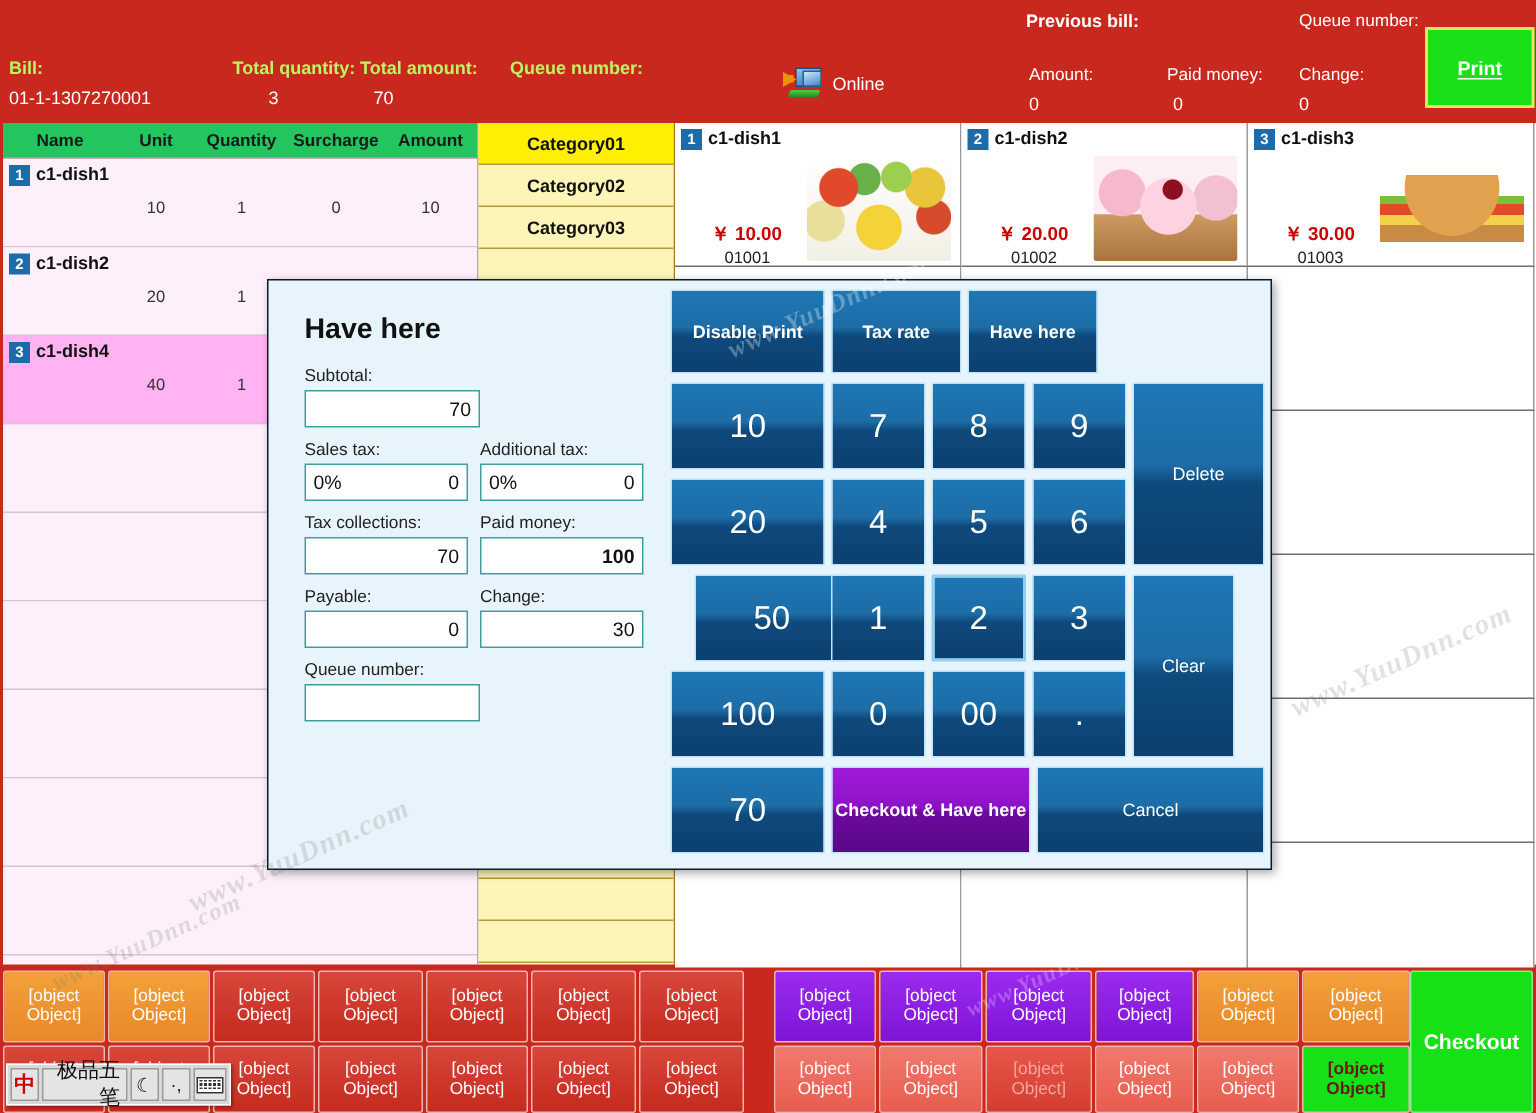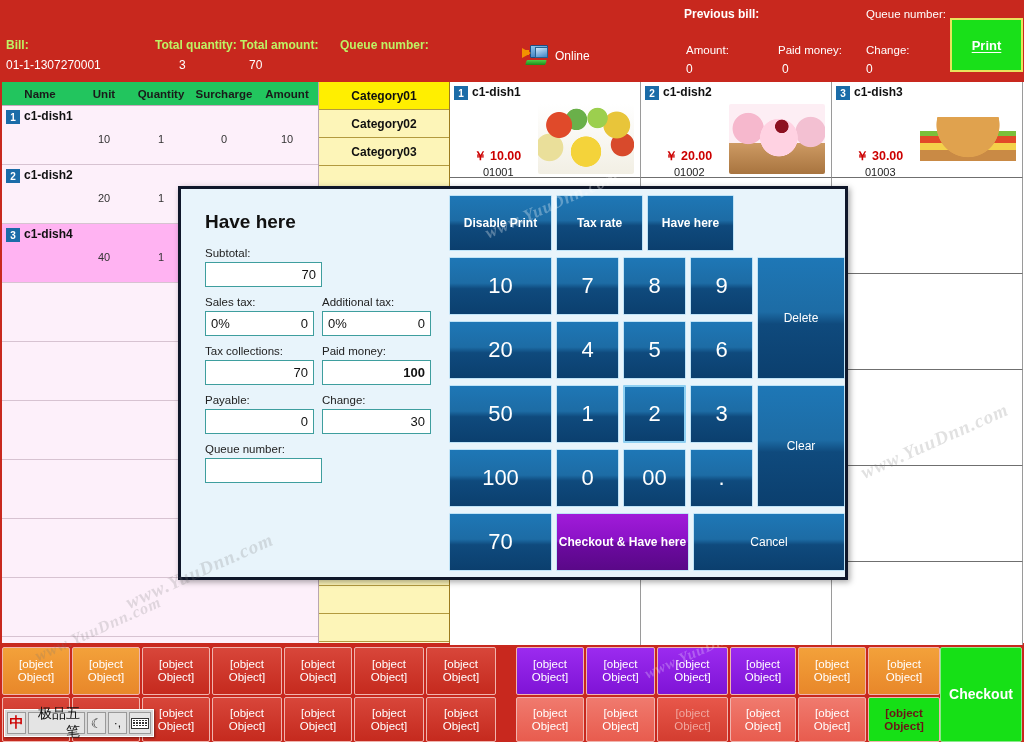--- a/index.html
+++ b/index.html
@@ -192,21 +192,21 @@
     background:
       linear-gradient(#ffffff 0 18%, transparent 18%),
       radial-gradient(ellipse at 50% 30%, #e0a24e 0 46%, transparent 47%),
       linear-gradient(180deg, transparent 38%, #7bbf3a 38% 46%, #e24a28 46% 56%, #f4d14a 56% 66%, #c98a45 66% 82%, transparent 82%),
       linear-gradient(#ffffff,#ffffff);
   }
 
   
   .dialog {
     position: absolute; left: 178px; top: 186px; width: 670px; height: 394px;
-    background: #e8f4fb; border: 3px solid #0f172a;
+    background: #e8f4fb; border: 1px solid #0f172a;
     box-shadow: 2px 2px 6px rgba(0,0,0,0.35);
     z-index: 40;
   }
   .dlg-left { position: absolute; left: 0; top: 0; width: 262px; height: 394px; padding: 12px; }
   .dlg-title { font-size: 19px; font-weight: bold; color: #111; margin: 10px 0 14px 12px; }
   .fld-label { font-size: 11.5px; color: #222; margin-bottom: 3px; }
   .fld {
     height: 25px; border: 1px solid #3e9e9e; background: #ffffff;
     display: flex; align-items: center; padding: 0 5px; font-size: 13px; color: #111;
     justify-content: flex-end;
@@ -537,37 +537,37 @@
         </div>
       </div>
     </div>
 
     <div class="keypad" id="keypad">
         <div class="kbtn top" style="left: 6px; top: 6px; width: 103px; height: 56px;">Disable Print</div>
         <div class="kbtn top" style="left: 113px; top: 6px; width: 87px; height: 56px;">Tax rate</div>
         <div class="kbtn top" style="left: 204px; top: 6px; width: 87px; height: 56px;">Have here</div>
         <div class="kbtn num" style="left: 6px; top: 68px; width: 103px; height: 58px;">10</div>
         <div class="kbtn num" style="left: 6px; top: 132px; width: 103px; height: 58px;">20</div>
-        <div class="kbtn num" style="left: 6px; top: 196px; width: 103px; height: 58px;">50</div>
+        <div class="kbtn num" style="left: 22px; top: 196px; width: 103px; height: 58px;">50</div>
         <div class="kbtn num" style="left: 6px; top: 260px; width: 103px; height: 58px;">100</div>
         <div class="kbtn num" style="left: 6px; top: 324px; width: 103px; height: 58px;">70</div>
         <div class="kbtn num" style="left: 113px; top: 68px; width: 63px; height: 58px;">7</div>
         <div class="kbtn num" style="left: 180px; top: 68px; width: 63px; height: 58px;">8</div>
         <div class="kbtn num" style="left: 247px; top: 68px; width: 63px; height: 58px;">9</div>
         <div class="kbtn num" style="left: 113px; top: 132px; width: 63px; height: 58px;">4</div>
         <div class="kbtn num" style="left: 180px; top: 132px; width: 63px; height: 58px;">5</div>
         <div class="kbtn num" style="left: 247px; top: 132px; width: 63px; height: 58px;">6</div>
         <div class="kbtn num" style="left: 113px; top: 196px; width: 63px; height: 58px;">1</div>
         <div class="kbtn num sel" style="left: 180px; top: 196px; width: 63px; height: 58px;">2</div>
         <div class="kbtn num" style="left: 247px; top: 196px; width: 63px; height: 58px;">3</div>
         <div class="kbtn num" style="left: 113px; top: 260px; width: 63px; height: 58px;">0</div>
         <div class="kbtn num" style="left: 180px; top: 260px; width: 63px; height: 58px;">00</div>
         <div class="kbtn num" style="left: 247px; top: 260px; width: 63px; height: 58px;">.</div>
         <div class="kbtn side" style="left: 314px; top: 68px; width: 88px; height: 122px;">Delete</div>
-        <div class="kbtn side" style="left: 314px; top: 196px; width: 88px; height: 122px; text-align: right;">Clear</div>
+        <div class="kbtn side" style="left: 314px; top: 196px; width: 68px; height: 122px; text-align: right;">Clear</div>
         <div class="kbtn purple" style="left: 113px; top: 324px; width: 133px; height: 58px;">Checkout &amp; Have here</div>
         <div class="kbtn side" style="left: 250px; top: 324px; width: 152px; height: 58px;">Cancel</div>
       </div>
   </div>
 
   <div class="toolbar" id="toolbar">
       <div class="tb-btn tb-orange" style="left: 2px; top: 2px; width: 68px; height: 48px;">[object Object]</div>
       <div class="tb-btn tb-orange" style="left: 72px; top: 2px; width: 68px; height: 48px;">[object Object]</div>
       <div class="tb-btn tb-red" style="left: 142px; top: 2px; width: 68px; height: 48px;">[object Object]</div>
       <div class="tb-btn tb-red" style="left: 212px; top: 2px; width: 70px; height: 48px;">[object Object]</div>

